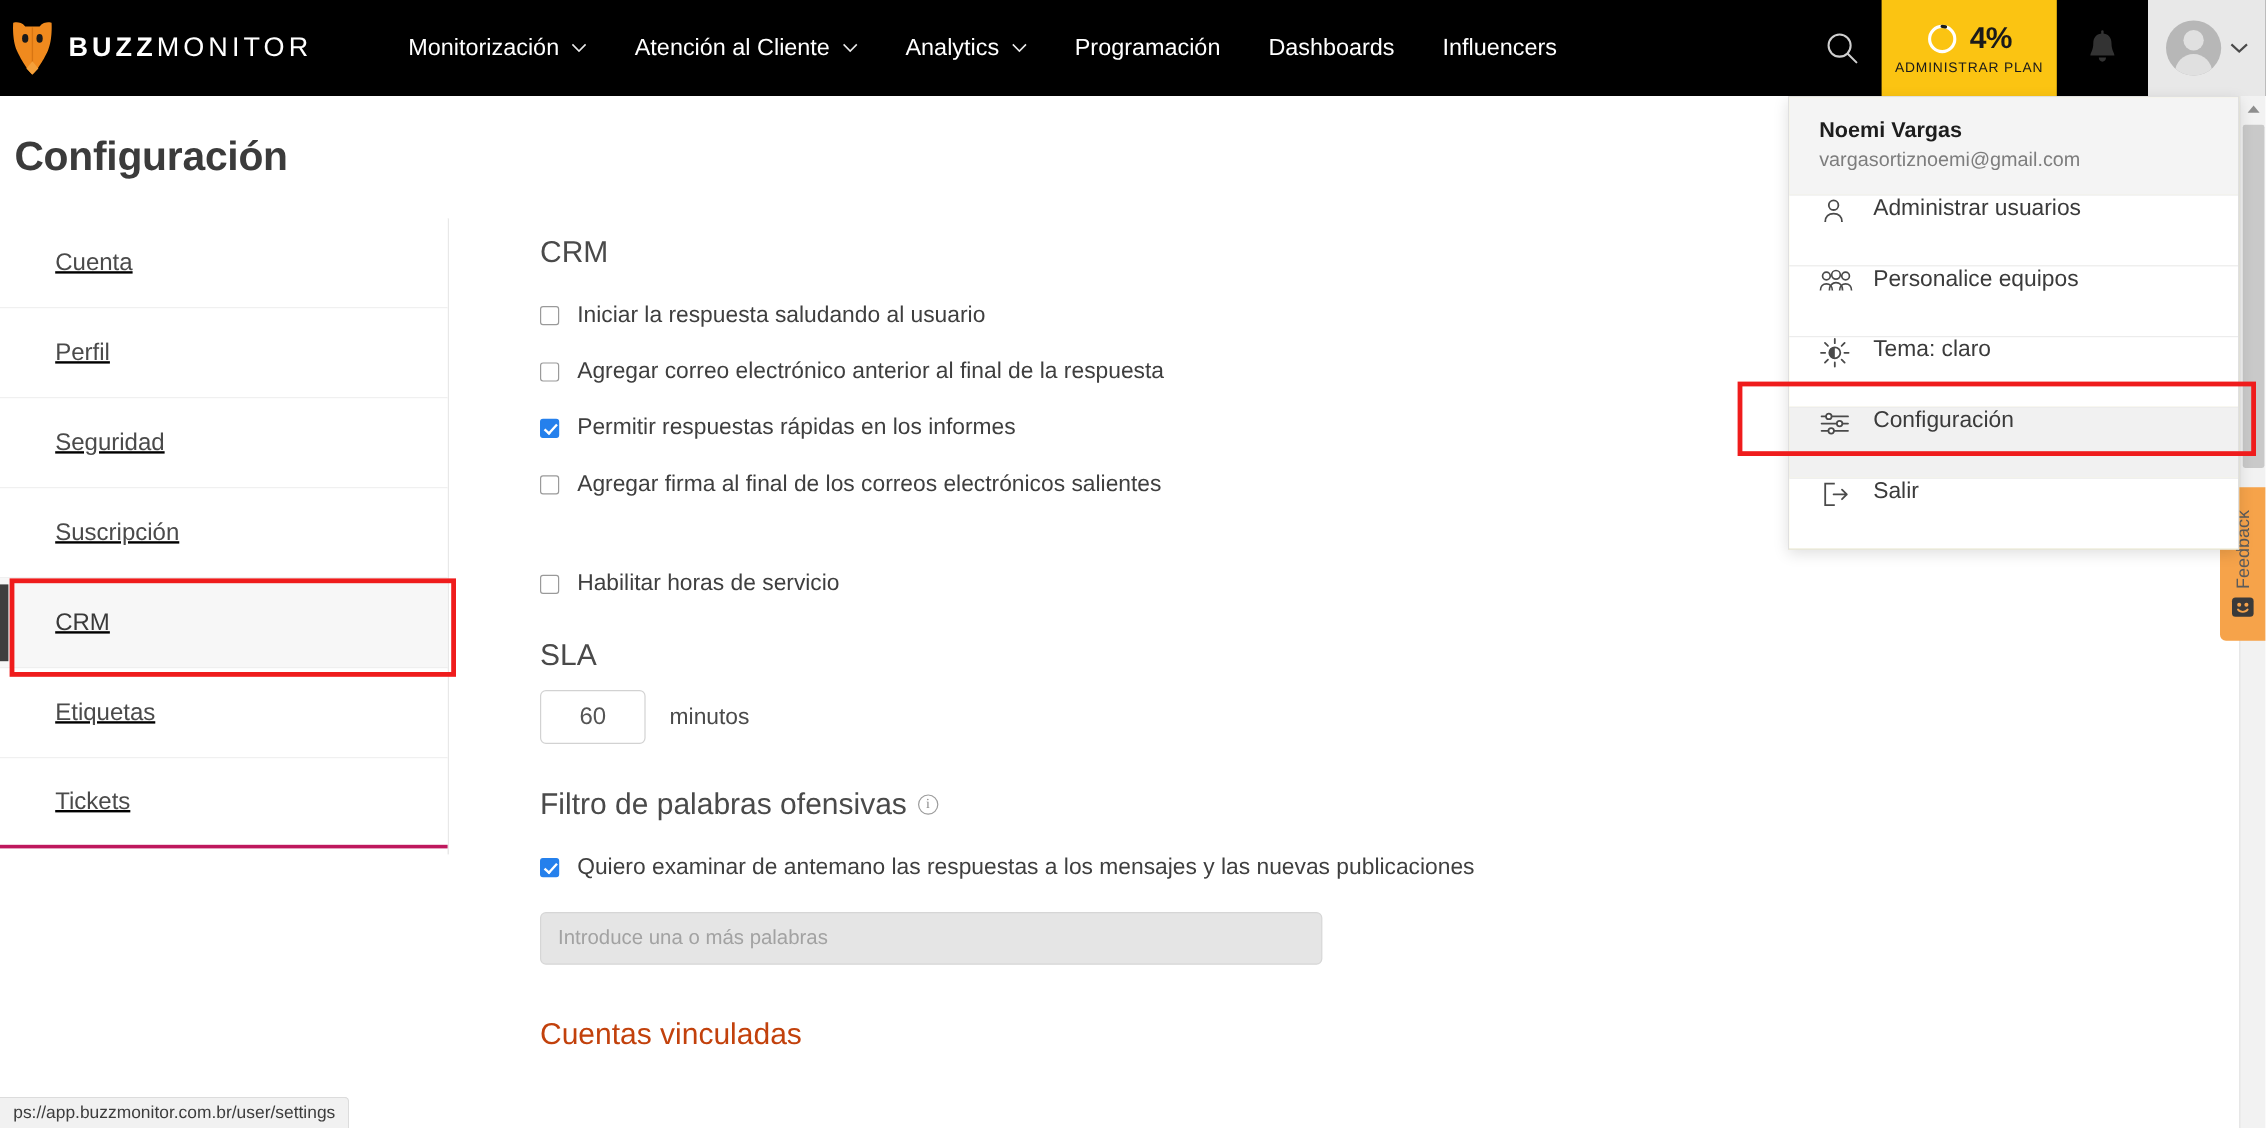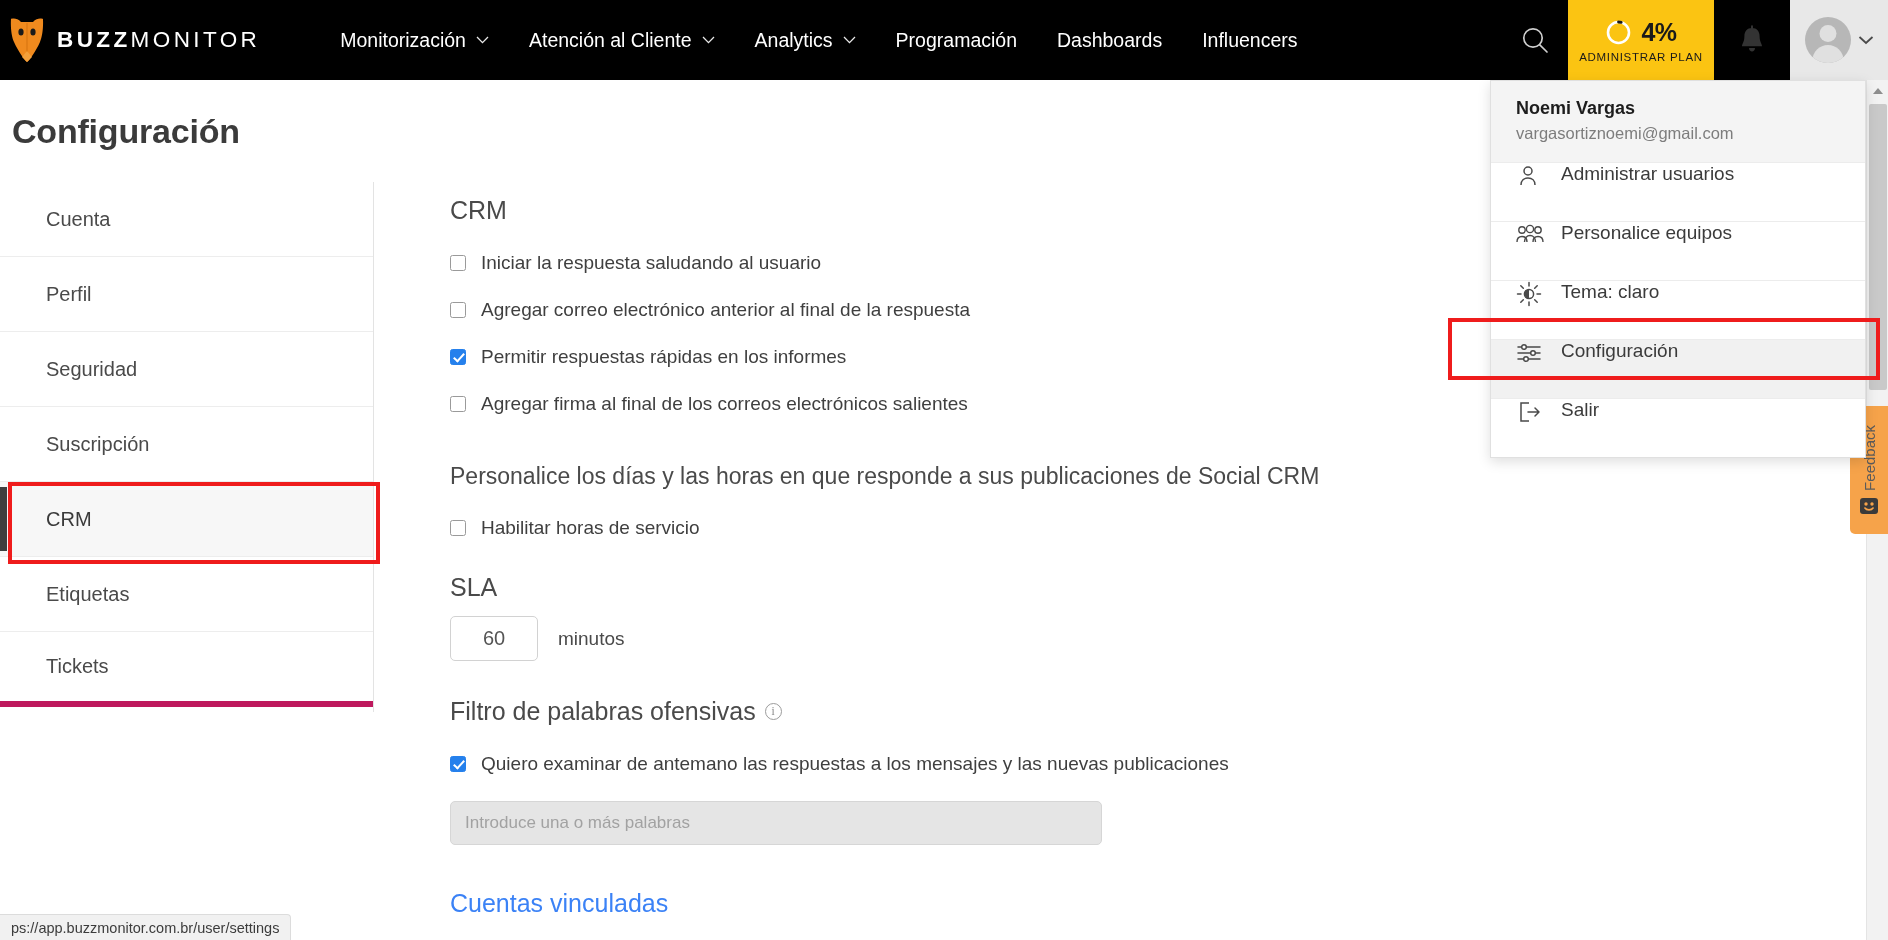--- a/index.html
+++ b/index.html
@@ -109,33 +109,34 @@
     font-size: 34px; font-weight: 700; color: #3b3b3b;
     letter-spacing: -0.2px;
   }
 
   
   .sidebar {
     position: absolute; left: 0; top: 182px;
     width: 374px;
     border-right: 1px solid #e3e3e3;
     height: 530px;
+    text-decoration: underline;
   }
   .side-item {
     position: relative;
     height: 75px;
     display: flex; align-items: center;
     padding-left: 46px;
     font-size: 20px;
     color: #4a4a4a;
     border-bottom: 1px solid #ededed;
     cursor: pointer;
     background: #ffffff;
   }
-  .side-item:last-child { border-bottom: 6px solid #be185d; }
+  .side-item:last-child { border-bottom: 3px solid #be185d; }
   .side-item.active {
     background: #f7f7f7;
     color: #3a3a3a;
   }
   .side-item.active::before {
     content: "";
     position: absolute; left: 0; top: 5px; bottom: 5px;
     width: 7px; background: #3f3f3f;
   }
 
@@ -198,21 +199,21 @@
     margin-top: 14px;
     width: 652px; height: 44px;
     border: 1px solid #d6d6d6; border-radius: 5px;
     padding: 0 14px;
     font-size: 17px; color: #3f3f3f;
     font-family: "Liberation Sans", sans-serif;
     outline: none; background: #e5e5e5;
   }
   .word-input::placeholder { color: #a2a2a2; }
 
-  .linked-title { margin-top: 44px; font-size: 25px; color: #3b82f6; }
+  .linked-title { margin-top: 44px; font-size: 25px; color: #c2410c; }
 
   
   .dropdown {
     position: absolute; top: 80px; right: 22px;
     width: 376px;
     background: #fef9c3;
     border: 1px solid #e0e0e0;
     box-shadow: 0 4px 12px rgba(0,0,0,0.13);
     z-index: 50;
   }
@@ -413,21 +414,20 @@
       <span class="cbx on"></span>
       <span>Permitir respuestas rápidas en los informes</span>
     </div>
     <div class="check-row">
       <span class="cbx"></span>
       <span>Agregar firma al final de los correos electrónicos salientes</span>
     </div>
 
     <div class="gap-lg"></div>
 
-    <div class="sec-title sub">Personalice los días y las horas en que responde a sus publicaciones de Social CRM</div>
 
     <div class="check-row">
       <span class="cbx"></span>
       <span>Habilitar horas de servicio</span>
     </div>
 
     <div class="gap-md"></div>
 
     <div class="sec-title">SLA</div>
 

